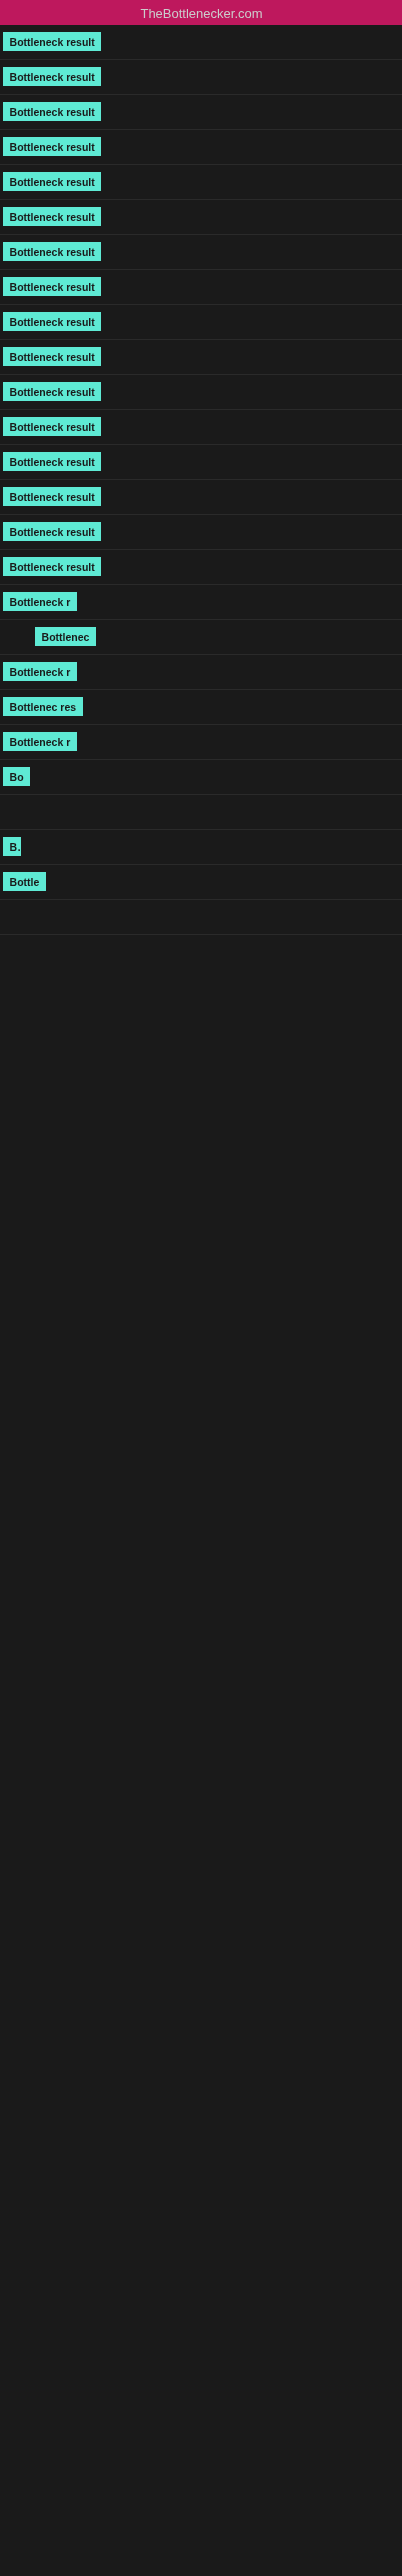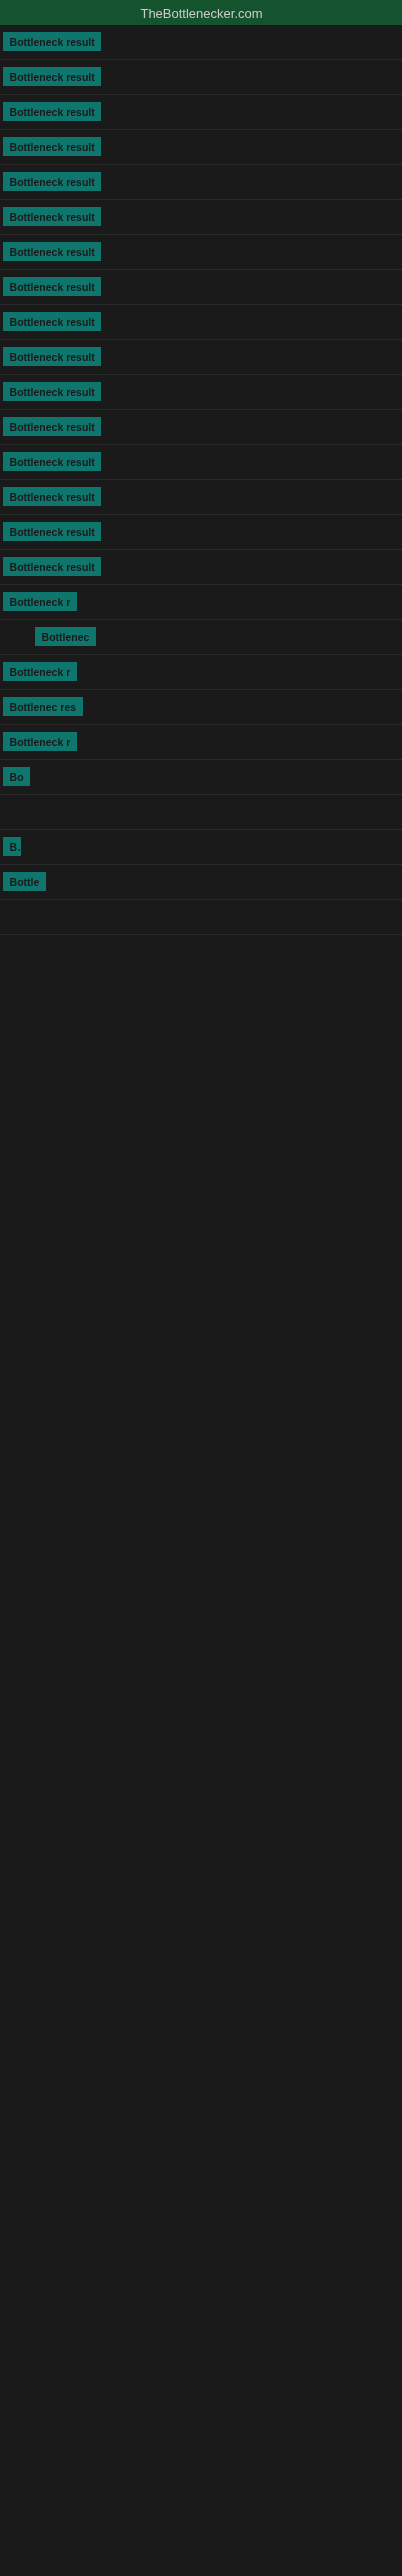--- a/index.html
+++ b/index.html
@@ -12,31 +12,31 @@
       min-height: 2576px;
       background-color: #1a1a1a;
       font-family: Arial, sans-serif;
       position: relative;
     }
     .site-title {
       text-align: center;
       color: #cccccc;
       font-size: 13px;
       padding: 6.4px 0 3.2px 0;
-      background-color: #14532d;
+      background-color: #be185d;
     }
     .result-row {
       display: flex;
       align-items: center;
       padding: 4.8px 3.2px;
       border-bottom: 0.8px solid #2a2a2a;
       min-height: 35px;
     }
     .result-badge {
-      background-color: #0f766e;
+      background-color: #5eead4;
       color: #1a1a1a;
       font-size: 10.5px;
       font-weight: bold;
       padding: 3.2px 6.4px;
       border-radius: 0;
       white-space: nowrap;
       overflow: hidden;
       text-overflow: ellipsis;
       display: inline-block;
     }

